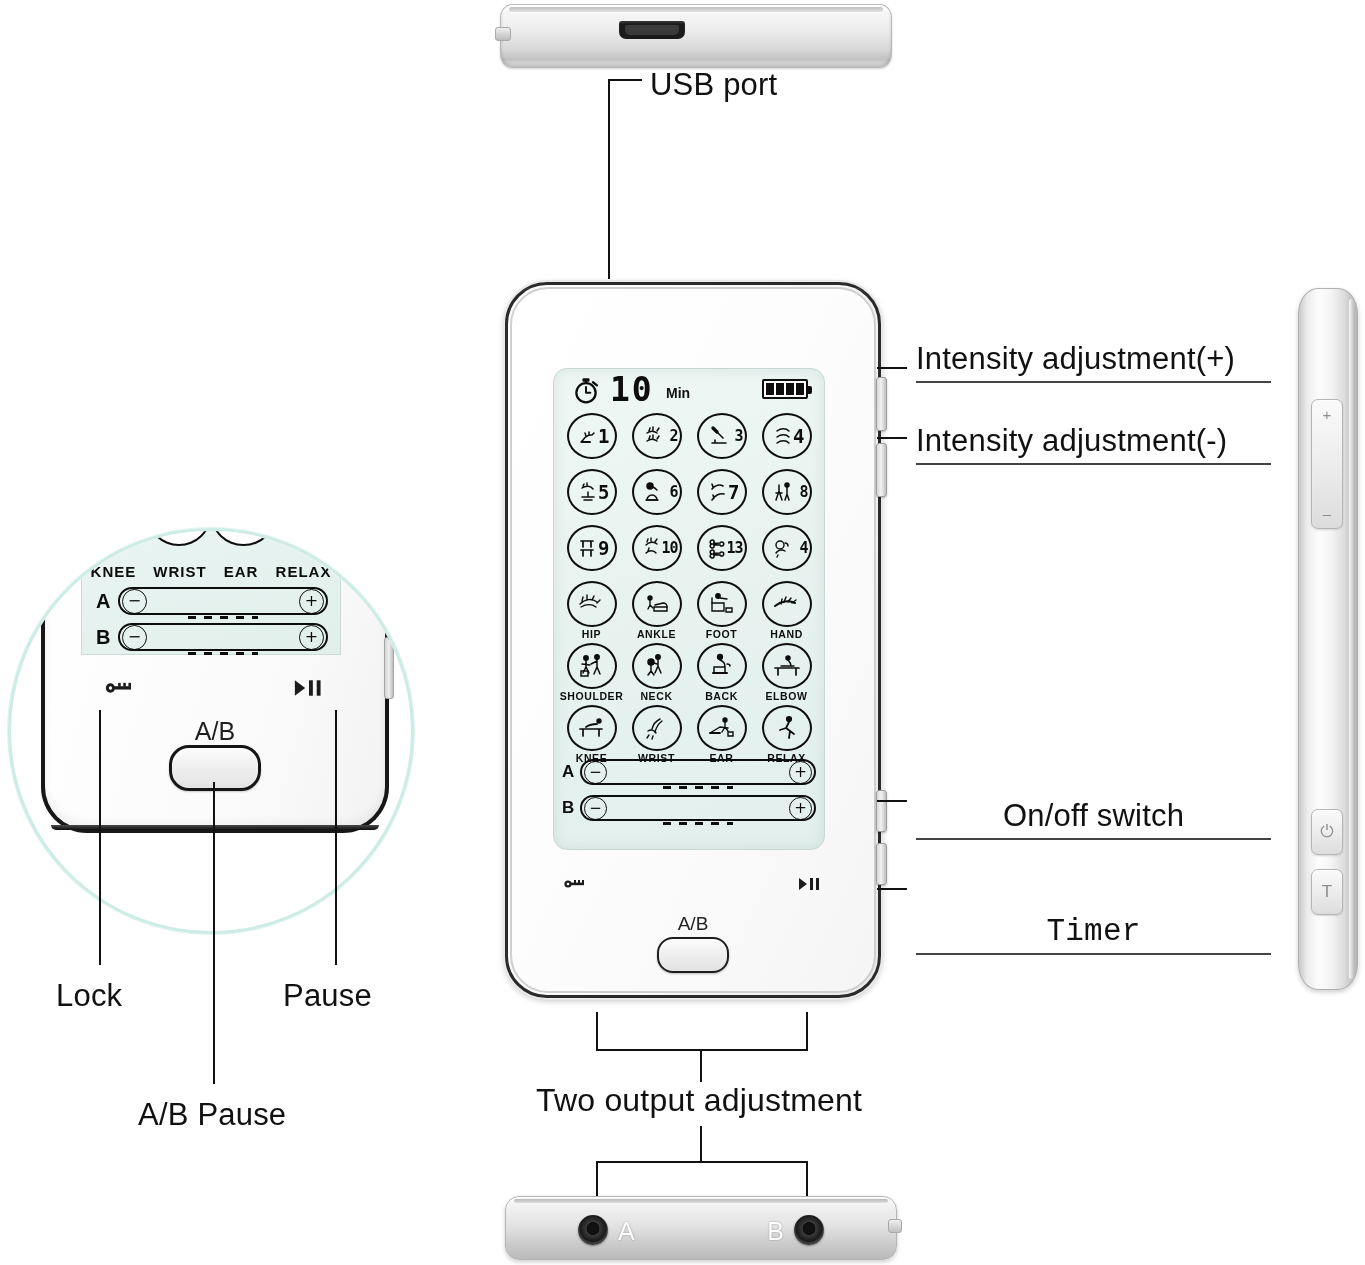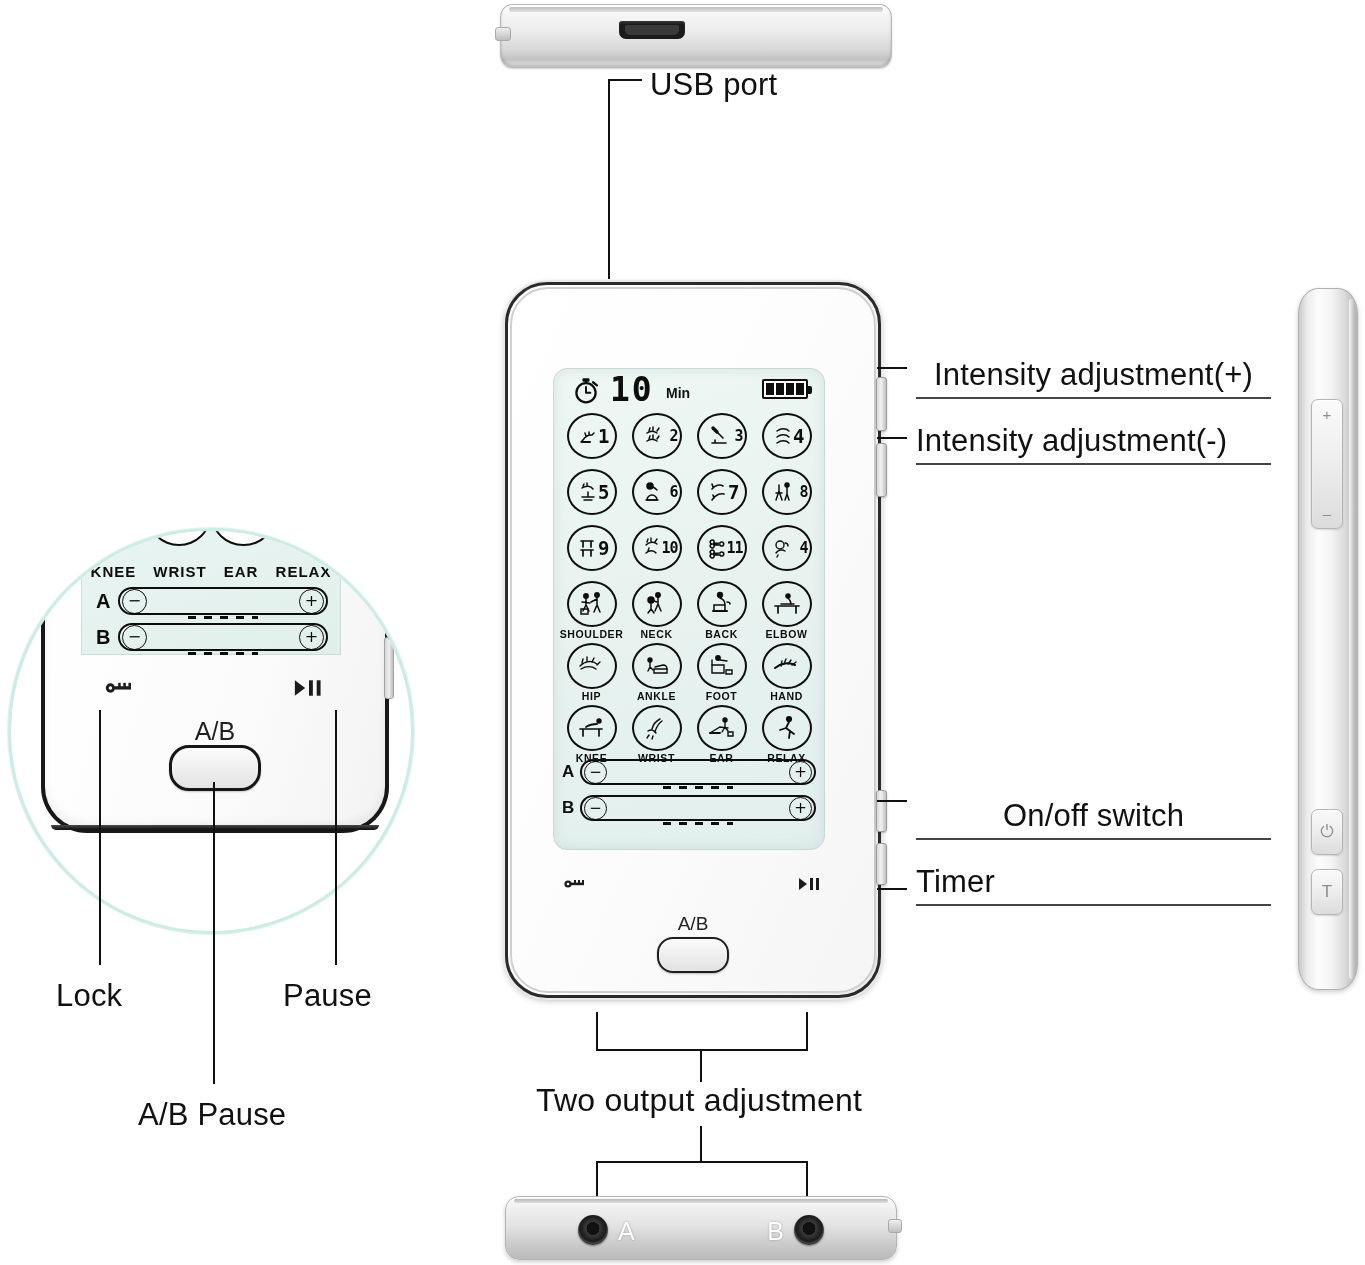--- a/index.html
+++ b/index.html
@@ -328,35 +328,87 @@
             </div>
           </div>
         <div class="cell">
             <div class="disc">
           <svg width="26" height="22" viewBox="0 0 26 22">
                 <g fill="none" stroke="#0d0d0d" stroke-width="1.6" stroke-linecap="round">
                   <path d="M3 7a2 2 0 1 1 1.6-.6L11 6a2 2 0 1 1 0 2L4.6 7.6A2 2 0 1 1 3 7z"></path>
                   <path d="M3 17a2 2 0 1 1 1.6-.6L11 16a2 2 0 1 1 0 2l-6.4-.4A2 2 0 1 1 3 17z"></path>
                 </g>
               </svg>
-          <span class="num two">11</span>
+          <span class="num two">13</span>
             </div>
           </div>
         <div class="cell">
             <div class="disc">
           <svg width="26" height="22" viewBox="0 0 26 22">
                 <g fill="none" stroke="#0d0d0d" stroke-width="1.4" stroke-linecap="round">
                   <circle cx="6" cy="8" r="4"></circle>
                   <path d="M2 16c2-3 6-4 9-2M4 18l-1 2"></path>
                   <path d="M11 6c2 0 3 1 3 3"></path>
                 </g>
               </svg>
           <span class="num two">4</span>
             </div>
           </div>
+      </div>
+
+      <div class="grid-row" style="height:62px">
+        <div class="cell">
+          <div class="disc">
+            <svg width="30" height="26" viewBox="0 0 30 26">
+                <g fill="none" stroke="#0d0d0d" stroke-width="1.4" stroke-linecap="round">
+                  <path d="M3 13c5-5 12-6 17-2M5 10l1-4M10 8V4M15 9l2-4M20 12l3-3"></path>
+                  <path d="M4 16c5-3 11-3 15 0"></path>
+                </g>
+              </svg>
+          </div>
+          <div class="cell-label">HIP</div>
+        </div>
+        <div class="cell">
+          <div class="disc">
+            <svg width="30" height="26" viewBox="0 0 30 26">
+                <g fill="none" stroke="#0d0d0d" stroke-width="1.4" stroke-linecap="round">
+                  <circle cx="8" cy="7" r="2" fill="#0d0d0d"></circle>
+                  <path d="M8 9v5M6 18l2-4 3 3"></path>
+                  <path d="M12 16h13v4H12z"></path>
+                  <path d="M25 16c0-3-2-4-4-4l-8 2"></path>
+                </g>
+              </svg>
+          </div>
+          <div class="cell-label">ANKLE</div>
+        </div>
+        <div class="cell">
+          <div class="disc">
+            <svg width="30" height="26" viewBox="0 0 30 26">
+                <g fill="none" stroke="#0d0d0d" stroke-width="1.4" stroke-linecap="round">
+                  <circle cx="11" cy="5" r="2.2" fill="#0d0d0d"></circle>
+                  <path d="M13 7l7 1"></path>
+                  <path d="M5 12h12v8H5z"></path>
+                  <path d="M5 12V7"></path>
+                  <path d="M19 17h6v4h-6z"></path>
+                </g>
+              </svg>
+          </div>
+          <div class="cell-label">FOOT</div>
+        </div>
+        <div class="cell">
+          <div class="disc">
+            <svg width="30" height="26" viewBox="0 0 30 26">
+                <g fill="none" stroke="#0d0d0d" stroke-width="1.4" stroke-linecap="round">
+                  <path d="M3 15c6-5 14-6 20-3" stroke-width="2"></path>
+                  <path d="M12 11l2-5M16 11l3-4M20 12l4-3M9 13l1-5"></path>
+                </g>
+              </svg>
+          </div>
+          <div class="cell-label">HAND</div>
+        </div>
       </div>
 
       <div class="grid-row" style="height:62px">
         <div class="cell">
           <div class="disc">
             <svg width="30" height="26" viewBox="0 0 30 26">
                 <g fill="none" stroke="#0d0d0d" stroke-width="1.5" stroke-linecap="round">
                   <circle cx="9" cy="5" r="2.2" fill="#0d0d0d"></circle>
                   <path d="M9 7v7M6 20l3-6 3 6M5 11l8 1"></path>
                   <circle cx="20" cy="4" r="2.2" fill="#0d0d0d"></circle>
@@ -398,72 +450,20 @@
             <svg width="30" height="26" viewBox="0 0 30 26">
                 <g fill="none" stroke="#0d0d0d" stroke-width="1.5" stroke-linecap="round">
                   <circle cx="16" cy="5" r="2" fill="#0d0d0d"></circle>
                   <path d="M16 7c2 2 3 4 3 6"></path>
                   <path d="M3 15h24M6 15v7M24 15v7" stroke-width="1.7"></path>
                   <path d="M9 13h13"></path>
                 </g>
               </svg>
           </div>
           <div class="cell-label">ELBOW</div>
-        </div>
-      </div>
-
-      <div class="grid-row" style="height:62px">
-        <div class="cell">
-          <div class="disc">
-            <svg width="30" height="26" viewBox="0 0 30 26">
-                <g fill="none" stroke="#0d0d0d" stroke-width="1.4" stroke-linecap="round">
-                  <path d="M3 13c5-5 12-6 17-2M5 10l1-4M10 8V4M15 9l2-4M20 12l3-3"></path>
-                  <path d="M4 16c5-3 11-3 15 0"></path>
-                </g>
-              </svg>
-          </div>
-          <div class="cell-label">HIP</div>
-        </div>
-        <div class="cell">
-          <div class="disc">
-            <svg width="30" height="26" viewBox="0 0 30 26">
-                <g fill="none" stroke="#0d0d0d" stroke-width="1.4" stroke-linecap="round">
-                  <circle cx="8" cy="7" r="2" fill="#0d0d0d"></circle>
-                  <path d="M8 9v5M6 18l2-4 3 3"></path>
-                  <path d="M12 16h13v4H12z"></path>
-                  <path d="M25 16c0-3-2-4-4-4l-8 2"></path>
-                </g>
-              </svg>
-          </div>
-          <div class="cell-label">ANKLE</div>
-        </div>
-        <div class="cell">
-          <div class="disc">
-            <svg width="30" height="26" viewBox="0 0 30 26">
-                <g fill="none" stroke="#0d0d0d" stroke-width="1.4" stroke-linecap="round">
-                  <circle cx="11" cy="5" r="2.2" fill="#0d0d0d"></circle>
-                  <path d="M13 7l7 1"></path>
-                  <path d="M5 12h12v8H5z"></path>
-                  <path d="M5 12V7"></path>
-                  <path d="M19 17h6v4h-6z"></path>
-                </g>
-              </svg>
-          </div>
-          <div class="cell-label">FOOT</div>
-        </div>
-        <div class="cell">
-          <div class="disc">
-            <svg width="30" height="26" viewBox="0 0 30 26">
-                <g fill="none" stroke="#0d0d0d" stroke-width="1.4" stroke-linecap="round">
-                  <path d="M3 15c6-5 14-6 20-3" stroke-width="2"></path>
-                  <path d="M12 11l2-5M16 11l3-4M20 12l4-3M9 13l1-5"></path>
-                </g>
-              </svg>
-          </div>
-          <div class="cell-label">HAND</div>
         </div>
       </div>
 
       <div class="grid-row" style="height:62px">
         <div class="cell">
           <div class="disc">
             <svg width="30" height="26" viewBox="0 0 30 26">
                 <g fill="none" stroke="#0d0d0d" stroke-width="1.4" stroke-linecap="round">
                   <circle cx="22" cy="6" r="2" fill="#0d0d0d"></circle>
                   <path d="M20 9c-4 0-8 1-11 3" stroke-width="1.8"></path>
@@ -549,30 +549,30 @@
           <rect x="12" y="1" width="3" height="12"></rect>
           <rect x="18" y="1" width="3" height="12"></rect>
         </g>
       </svg>
   </div>
   <div id="ab-label">A/B</div>
   <div id="ab-button"></div>
 </div>
 
 <div class="abs lead lead-h" style="left:877px;top:367px;width:30px;"></div>
-<div class="abs callout callout-ul" style="left:916px;top:357px;width:355px;text-align:center;">Intensity adjustment(+)</div>
+<div class="abs callout callout-ul" style="left:916px;top:341px;width:355px;">Intensity adjustment(+)</div>
 
 <div class="abs lead lead-h" style="left:877px;top:437px;width:30px;"></div>
 <div class="abs callout callout-ul" style="left:916px;top:423px;width:355px;">Intensity adjustment(-)</div>
 
 <div class="abs lead lead-h" style="left:877px;top:800px;width:30px;"></div>
 <div class="abs callout callout-ul" style="left:916px;top:798px;width:355px;text-align:center;">On/off switch</div>
 
 <div class="abs lead lead-h" style="left:877px;top:888px;width:30px;"></div>
-<div class="abs callout callout-ul" style="left:916px;top:864px;width:355px;">Timer</div>
+<div class="abs callout callout-ul" style="left:916px;top:914px;width:355px;text-align:center;font-family:Liberation Mono, monospace;">Timer</div>
 
 <div class="abs" id="lens">
   <div id="lens-device">
     <div id="lens-side-btn"></div>
 
     <div id="lens-lcd">
       <div class="lens-disc-row">
         <div class="lens-disc">
           <svg width="34" height="28" viewBox="0 0 30 26">
               <g fill="none" stroke="#0d0d0d" stroke-width="1.4" stroke-linecap="round">

